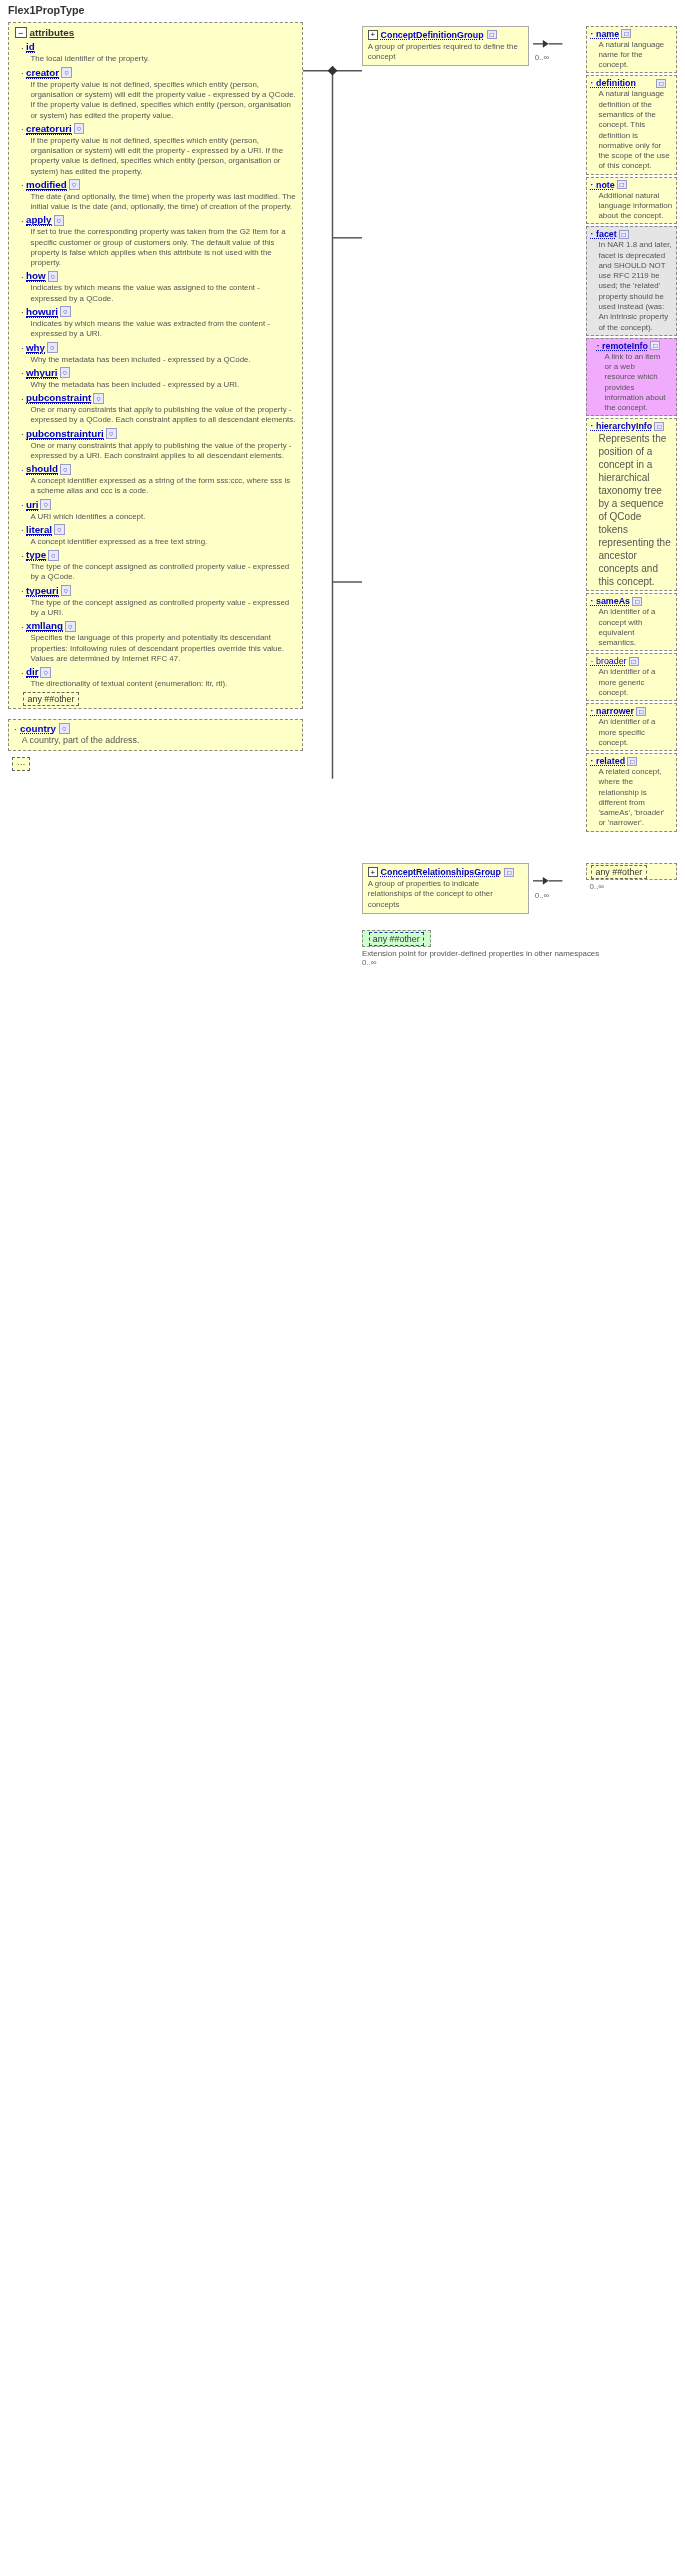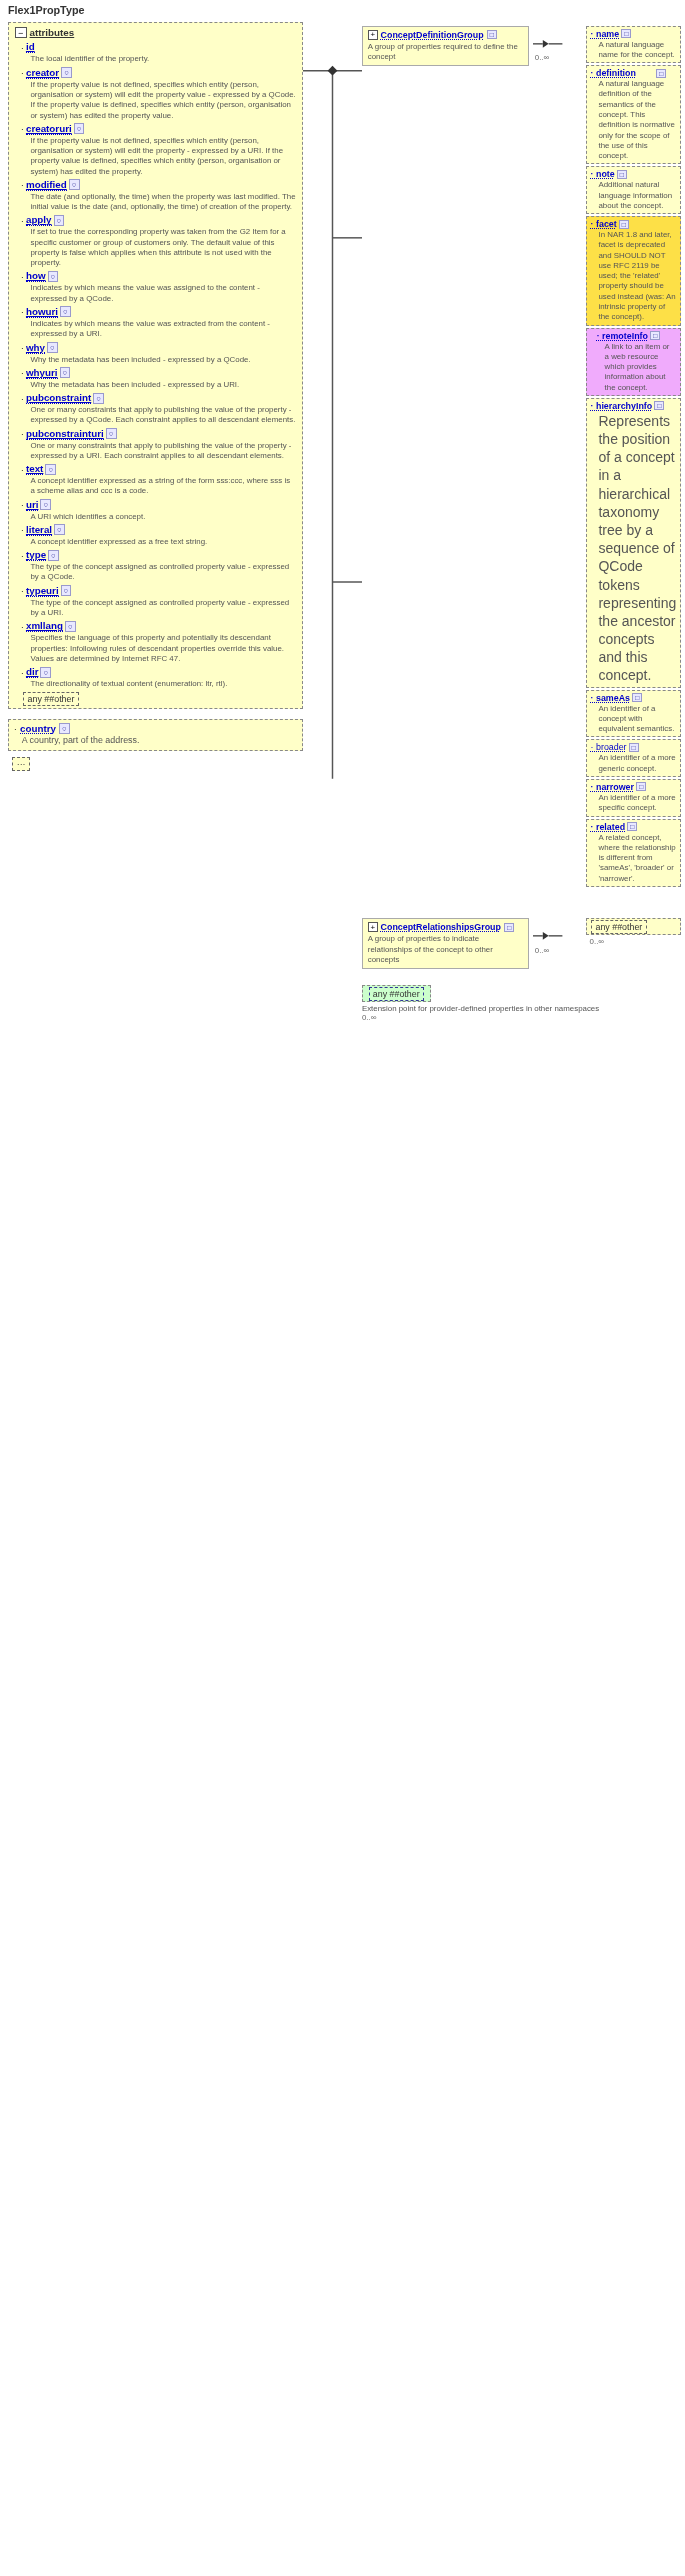--- a/index.html
+++ b/index.html
@@ -125,21 +125,21 @@
               <div style="display: flex; align-items: center; gap: 2px;">
                 <span style="color: rgb(51, 51, 51); font-size: 9.8px;">·</span>
                 <span style="font-size: 9.8px; font-weight: bold; color: rgb(0, 0, 204); text-decoration: underline; border-bottom: 1px dotted rgb(0, 0, 204);">pubconstrainturi</span>
                 <span style="font-size: 7.9px; background: rgb(232, 232, 255); border: 1px solid rgb(153, 153, 204); padding: 0px 2px; color: rgb(51, 51, 153);">○</span>
               </div>
               <div style="font-size: 7.9px; color: rgb(85, 85, 85); margin-left: 9.8px; margin-top: 1px; line-height: 1.3;">One or many constraints that apply to publishing the value of the property - expressed by a URI. Each constraint applies to all descendant elements.</div>
             </div>
             <div style="margin: 2px 0px; padding-left: 5.9px;">
               <div style="display: flex; align-items: center; gap: 2px;">
                 <span style="color: rgb(51, 51, 51); font-size: 9.8px;">·</span>
-                <span style="font-size: 9.8px; font-weight: bold; color: rgb(0, 0, 204); text-decoration: underline; border-bottom: 1px dotted rgb(0, 0, 204);">text</span>
+                <span style="font-size: 9.8px; font-weight: bold; color: rgb(0, 0, 204); text-decoration: underline; border-bottom: 1px dotted rgb(0, 0, 204);">should</span>
                 <span style="font-size: 7.9px; background: rgb(232, 232, 255); border: 1px solid rgb(153, 153, 204); padding: 0px 2px; color: rgb(51, 51, 153);">○</span>
               </div>
               <div style="font-size: 7.9px; color: rgb(85, 85, 85); margin-left: 9.8px; margin-top: 1px; line-height: 1.3;">A concept identifier expressed as a string of the form sss:ccc, where sss is a scheme alias and ccc is a code.</div>
             </div>
             <div style="margin: 2px 0px; padding-left: 5.9px;">
               <div style="display: flex; align-items: center; gap: 2px;">
                 <span style="color: rgb(51, 51, 51); font-size: 9.8px;">·</span>
                 <span style="font-size: 9.8px; font-weight: bold; color: rgb(0, 0, 204); text-decoration: underline; border-bottom: 1px dotted rgb(0, 0, 204);">uri</span>
                 <span style="font-size: 7.9px; background: rgb(232, 232, 255); border: 1px solid rgb(153, 153, 204); padding: 0px 2px; color: rgb(51, 51, 153);">○</span>
               </div>
@@ -261,40 +261,40 @@
               </div>
               <div style="font-size: 7.9px; color: rgb(85, 85, 85); margin-left: 7.9px; margin-top: 1px; line-height: 1.3;">A natural language definition of the semantics of the concept. This definition is normative only for the scope of the use of this concept.</div>
             </div>
             <div style="border: 1px dashed rgb(136, 136, 136); background: rgb(255, 255, 200); padding: 2px 3.9px;">
               <div style="display: flex; align-items: center; gap: 2px;">
                 <span style="font-size: 8.9px; font-weight: bold; color: rgb(0, 0, 204); text-decoration: underline dotted;">· note</span>
                 <span style="font-size: 6.9px; background: rgb(232, 232, 255); border: 1px solid rgb(153, 153, 204); padding: 0px 2px; color: rgb(51, 51, 153);">□</span>
               </div>
               <div style="font-size: 7.9px; color: rgb(85, 85, 85); margin-left: 7.9px; margin-top: 1px; line-height: 1.3;">Additional natural language information about the concept.</div>
             </div>
-            <div style="border: 1px dashed rgb(136, 136, 136); background: #fde047; padding: 2px 3.9px;">
+            <div style="border: 1px dashed rgb(136, 136, 136); background: #e5e5e5; padding: 2px 3.9px;">
               <div style="display: flex; align-items: center; gap: 2px;">
                 <span style="font-size: 8.9px; font-weight: bold; color: rgb(0, 0, 204); text-decoration: underline dotted;">· facet</span>
                 <span style="font-size: 6.9px; background: rgb(232, 232, 255); border: 1px solid rgb(153, 153, 204); padding: 0px 2px; color: rgb(51, 51, 153);">□</span>
               </div>
               <div style="font-size: 7.9px; color: rgb(85, 85, 85); margin-left: 7.9px; margin-top: 1px; line-height: 1.3;">In NAR 1.8 and later, facet is deprecated and SHOULD NOT use RFC 2119 be used; the 'related' property should be used instead (was: An intrinsic property of the concept).</div>
             </div>
             <div style="border: 1px dashed rgb(136, 136, 136); background: #f0abfc; padding: 2px 10px;">
               <div style="display: flex; align-items: center; gap: 2px;">
                 <span style="font-size: 8.9px; font-weight: bold; color: rgb(0, 0, 204); text-decoration: underline dotted;">· remoteInfo</span>
                 <span style="font-size: 6.9px; background: rgb(232, 232, 255); border: 1px solid rgb(153, 153, 204); padding: 0px 2px; color: rgb(51, 51, 153);">□</span>
               </div>
               <div style="font-size: 7.9px; color: rgb(85, 85, 85); margin-left: 7.9px; margin-top: 1px; line-height: 1.3;">A link to an item or a web resource which provides information about the concept.</div>
             </div>
             <div style="border: 1px dashed rgb(136, 136, 136); background: rgb(255, 255, 200); padding: 2px 3.9px;">
               <div style="display: flex; align-items: center; gap: 2px;">
                 <span style="font-size: 8.9px; font-weight: bold; color: rgb(0, 0, 204); text-decoration: underline dotted;">· hierarchyInfo</span>
                 <span style="font-size: 6.9px; background: rgb(232, 232, 255); border: 1px solid rgb(153, 153, 204); padding: 0px 2px; color: rgb(51, 51, 153);">□</span>
               </div>
-              <div style="font-size: 14px; color: rgb(85, 85, 85); margin-left: 7.9px; margin-top: 1px; line-height: 1.3;">Represents the position of a concept in a hierarchical taxonomy tree by a sequence of QCode tokens representing the ancestor concepts and this concept.</div>
+              <div style="font-size: 10px; color: rgb(85, 85, 85); margin-left: 7.9px; margin-top: 1px; line-height: 1.3;">Represents the position of a concept in a hierarchical taxonomy tree by a sequence of QCode tokens representing the ancestor concepts and this concept.</div>
             </div>
             <div style="border: 1px dashed rgb(136, 136, 136); background: rgb(255, 255, 200); padding: 2px 3.9px;">
               <div style="display: flex; align-items: center; gap: 2px;">
                 <span style="font-size: 8.9px; font-weight: bold; color: rgb(0, 0, 204); text-decoration: underline dotted;">· sameAs</span>
                 <span style="font-size: 6.9px; background: rgb(232, 232, 255); border: 1px solid rgb(153, 153, 204); padding: 0px 2px; color: rgb(51, 51, 153);">□</span>
               </div>
               <div style="font-size: 7.9px; color: rgb(85, 85, 85); margin-left: 7.9px; margin-top: 1px; line-height: 1.3;">An identifier of a concept with equivalent semantics.</div>
             </div>
             <div style="border: 1px dashed rgb(136, 136, 136); background: rgb(255, 255, 200); padding: 2px 3.9px;">
               <div style="display: flex; align-items: center; gap: 2px;">

